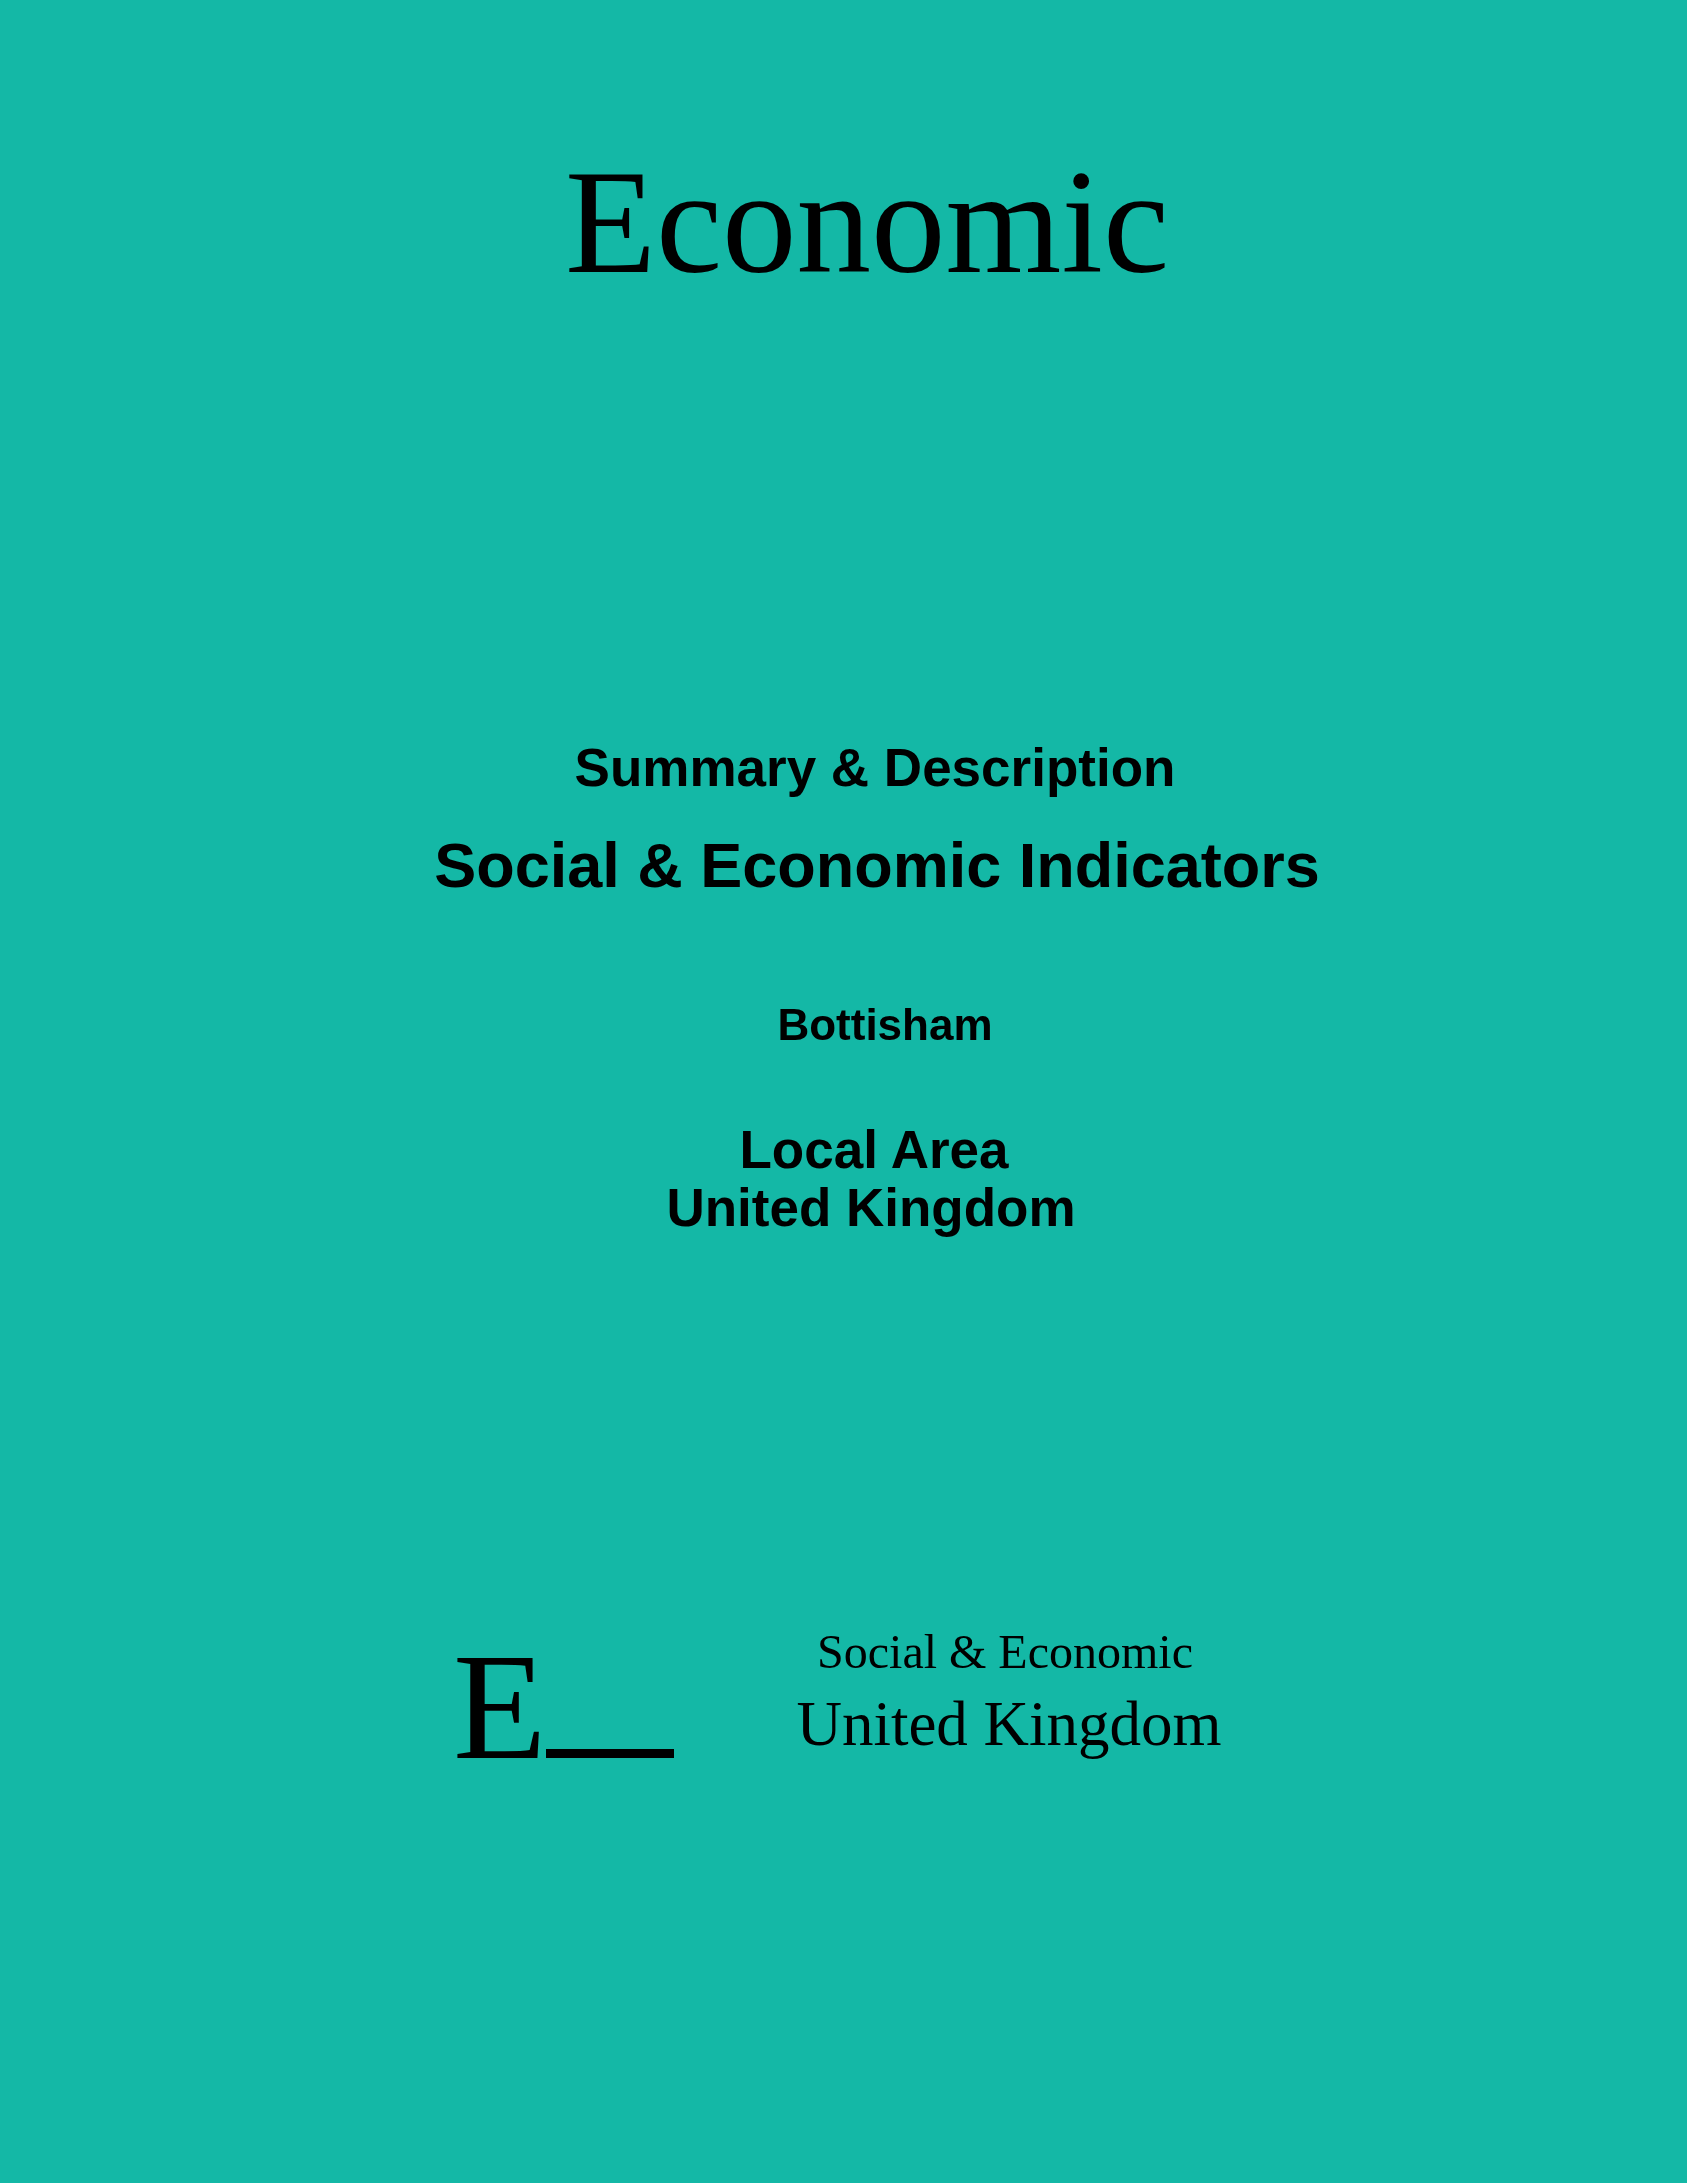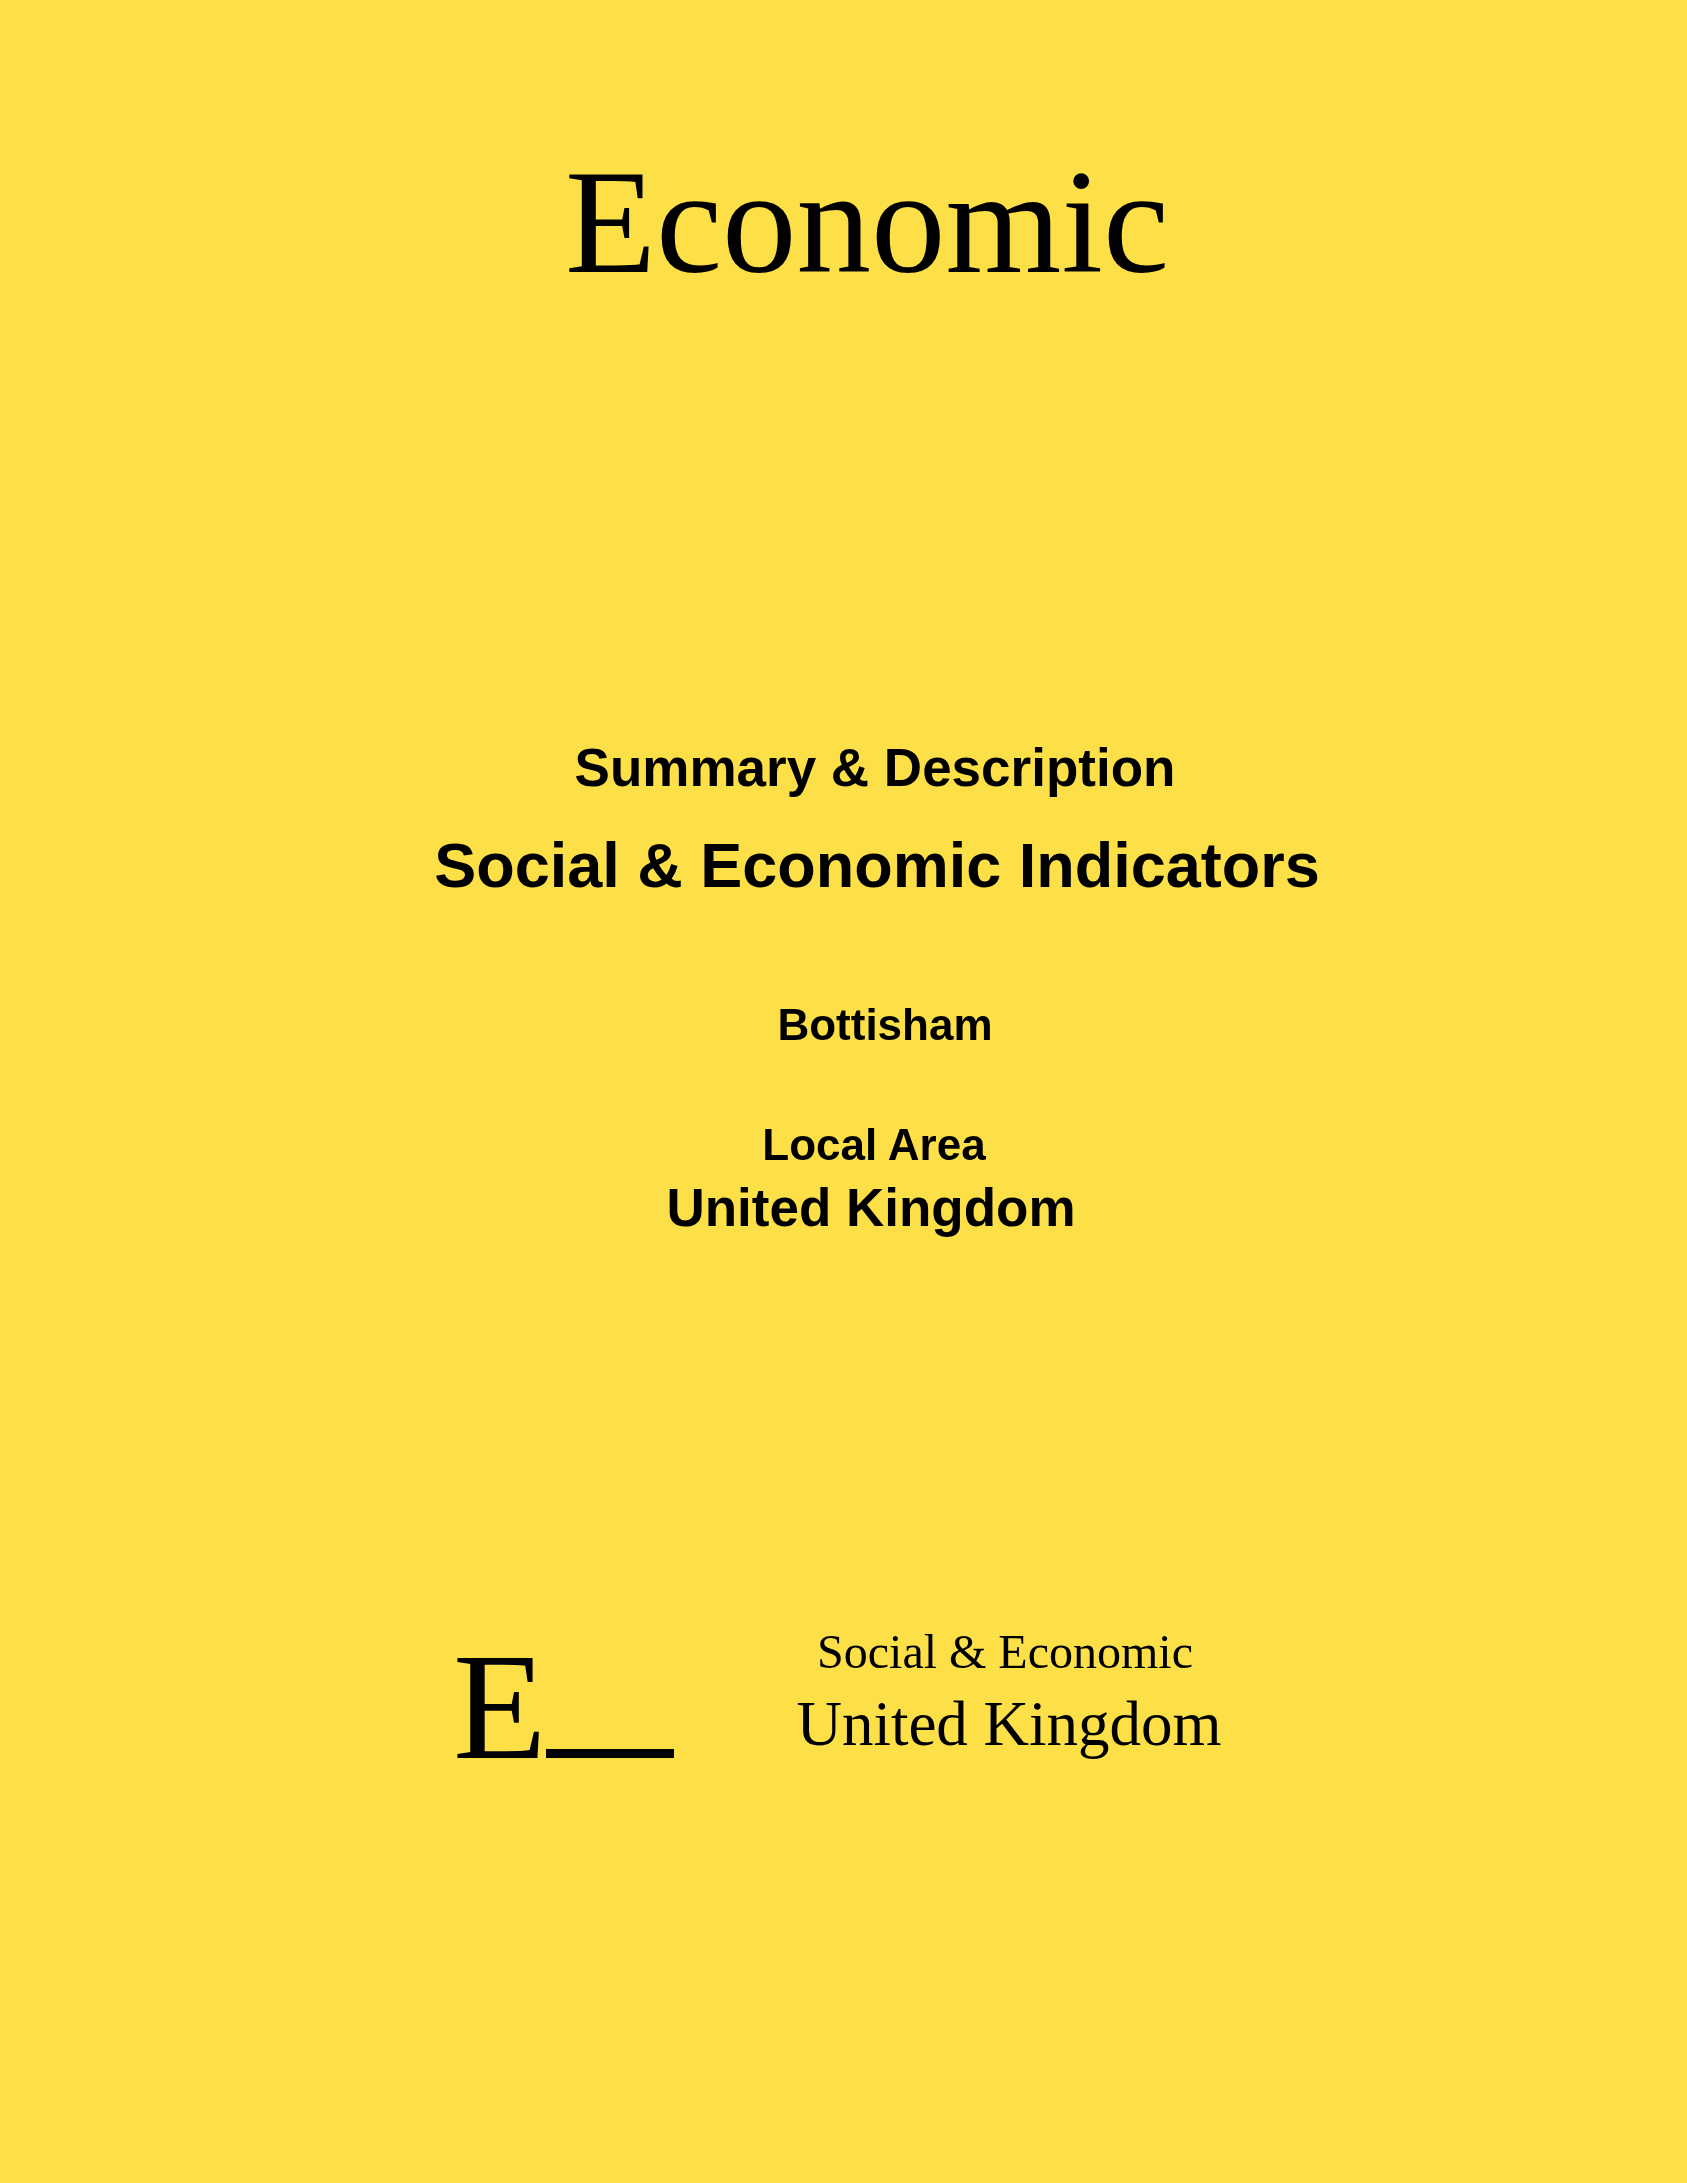--- a/index.html
+++ b/index.html
@@ -4,21 +4,21 @@
 <style>
   html, body {
     margin: 0;
     padding: 0;
     background: #ffffff;
   }
   .page {
     position: relative;
     width: 1687px;
     height: 2183px;
-    background: #fde047;
+    background: #14b8a6;
     overflow: hidden;
   }
   .abs {
     position: absolute;
     line-height: 1;
     white-space: nowrap;
     color: #000000;
   }
   .centered {
     transform: translateX(-50%);
@@ -31,21 +31,21 @@
     font-family: "Liberation Sans", "DejaVu Sans", sans-serif;
     font-weight: bold;
   }
   
   #logo-line1 { left: 867px; top: 147px;  font-size: 149px; }
   #logo-line2 { left: 885px; top: 259px;  font-size: 118px; letter-spacing: 2.6px; }
   
   #title-summary    { left: 875px; top: 741px; font-size: 53px; }
   #title-indicators { left: 877px; top: 834px; font-size: 63px; }
   #title-place      { left: 885px; top: 1003px; font-size: 44px; }
-  #subtitle-area    { left: 874px; top: 1123px; font-size: 44px; }
+  #subtitle-area    { left: 874px; top: 1123px; font-size: 53px; }
   #subtitle-country { left: 871px; top: 1181px; font-size: 53px; }
   
   #edi-e  { left: 453px; top: 1630px; font-size: 153px; }
   #edi-di { left: 543px; top: 1635px; font-size: 126px; }
   #edi-underline {
     position: absolute;
     left: 546px; top: 1749px;
     width: 128px; height: 8.6px;
     background: #000000;
   }

